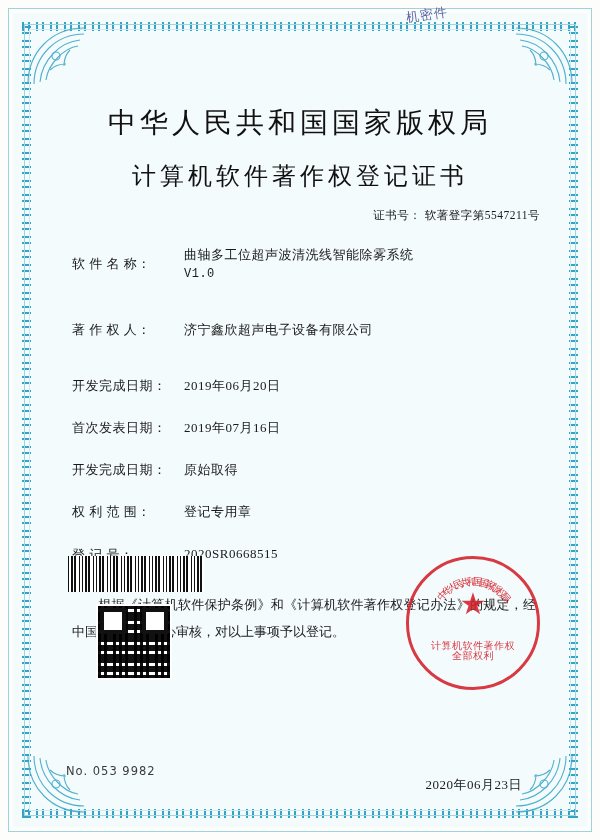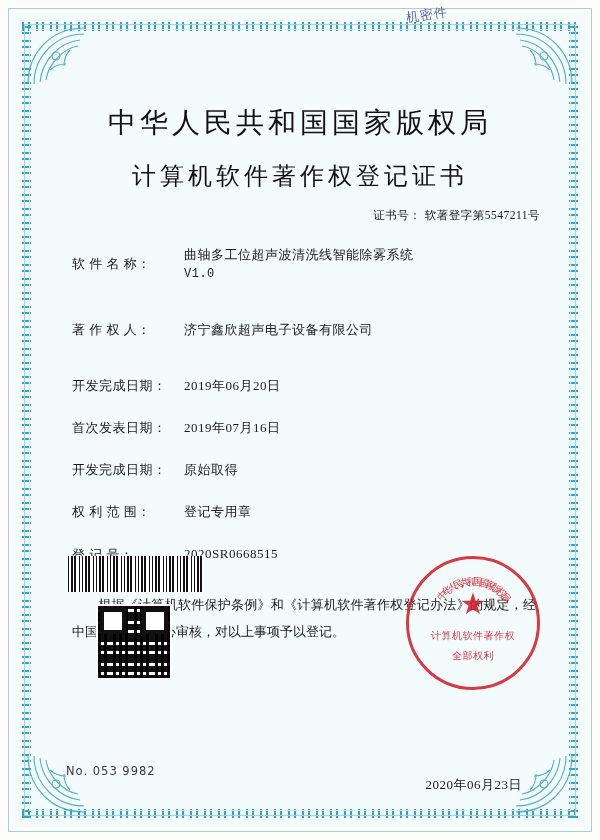--- a/index.html
+++ b/index.html
@@ -236,21 +236,21 @@
   }
   .seal .line1, .seal .line2 {
     position: absolute;
     width: 100%;
     text-align: center;
     color: #d4202a;
     font-size: 10px;
     font-family: "DejaVu Sans", sans-serif;
     letter-spacing: 0.5px;
   }
-  .seal .line1 { top: 70px; }
+  .seal .line1 { top: 80px; }
   .seal .line2 { top: 90px; }
 
   
   .footer-no {
     position: absolute;
     left: 66px;
     bottom: 62px;
     font-size: 11.5px;
     font-family: "DejaVu Sans", sans-serif;
     color: #3a3a3a;

